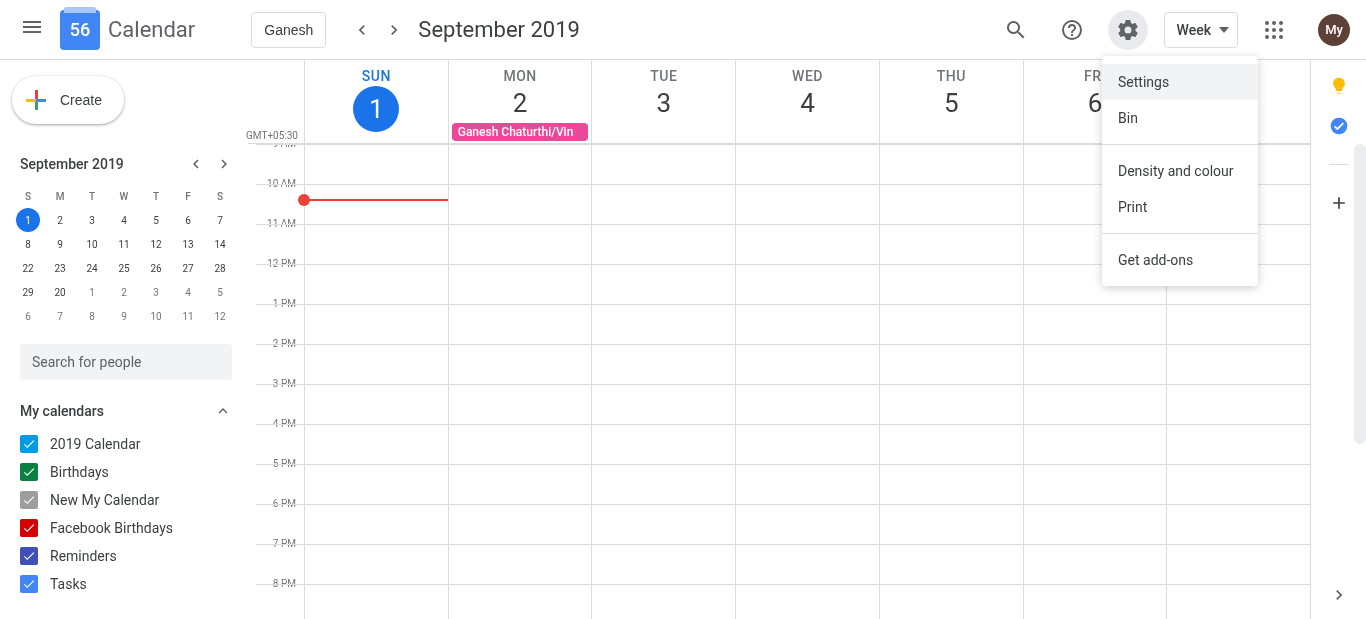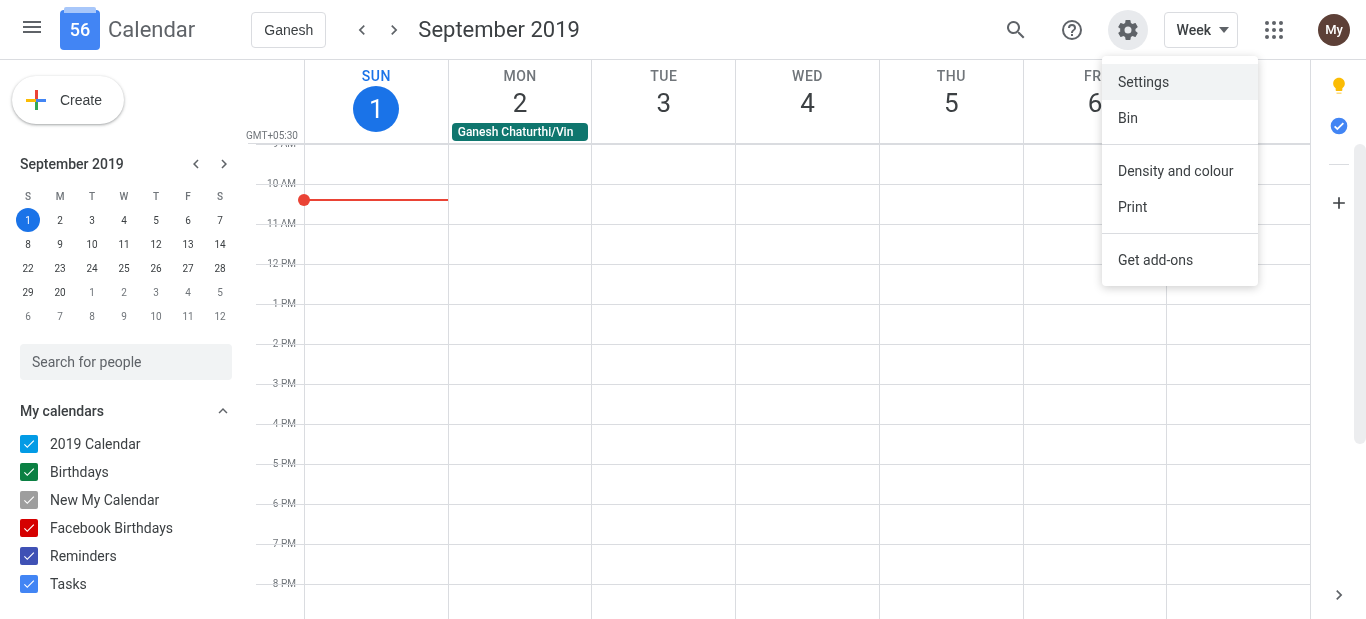--- a/index.html
+++ b/index.html
@@ -67,21 +67,21 @@
 .grid-wrap { flex: 1; display: flex; flex-direction: column; }
 .day-headers { display: flex; height: 84px; border-bottom: 1px solid #dadce0; }
 .tz-col { width: 56px; flex-shrink: 0; position: relative; }
 .tz-label { position: absolute; bottom: 2px; right: 6px; font-size: 10px; color: #70757a; margin-left: 25px; }
 .day-header { flex: 1; border-left: 1px solid #dadce0; text-align: center; padding-top: 8px; position: relative; }
 .day-header:first-of-type { border-left: none; }
 .day-abbr { font-size: 14px; color: #70757a; font-weight: 500; letter-spacing: .5px; }
 .day-abbr.today-abbr { color: #1a73e8; }
 .day-num { font-size: 26px; color: #3c4043; margin-top: 4px; font-weight: 400; }
 .day-num.today-num { width: 46px; height: 46px; background: #1a73e8; color: #fff; border-radius: 50%; display: flex; align-items: center; justify-content: center; margin: 2px auto 0; }
-.event-chip { position: absolute; bottom: 2px; left: 3px; right: 3px; background: #0f766e; color: #fff; font-size: 12px; padding: 2px 6px; border-radius: 4px; text-align: left; white-space: nowrap; overflow: hidden; font-weight: 500; }
+.event-chip { position: absolute; bottom: 2px; left: 3px; right: 3px; background: #ec4899; color: #fff; font-size: 12px; padding: 2px 6px; border-radius: 4px; text-align: left; white-space: nowrap; overflow: hidden; font-weight: 500; }
 
 .grid-body { flex: 1; position: relative; overflow: hidden; }
 .hours-col { position: absolute; left: 0; top: 0; width: 56px; }
 .hour-label { height: 40px; text-align: right; padding-right: 8px; font-size: 10px; color: #70757a; transform: translateY(-6px); }
 .grid-cols { position: absolute; left: 56px; right: 0; top: 0; bottom: 0; display: flex; }
 .grid-col { flex: 1; border-left: 1px solid #dadce0; }
 .hour-line { position: absolute; left: 8px; right: 0; height: 1px; background: #dadce0; }
 .now-line { position: absolute; height: 2px; background: #ea4335; z-index: 5; }
 .now-dot { position: absolute; width: 12px; height: 12px; background: #ea4335; border-radius: 50%; margin-left: -6px; margin-top: -5px; z-index: 6; }
 

